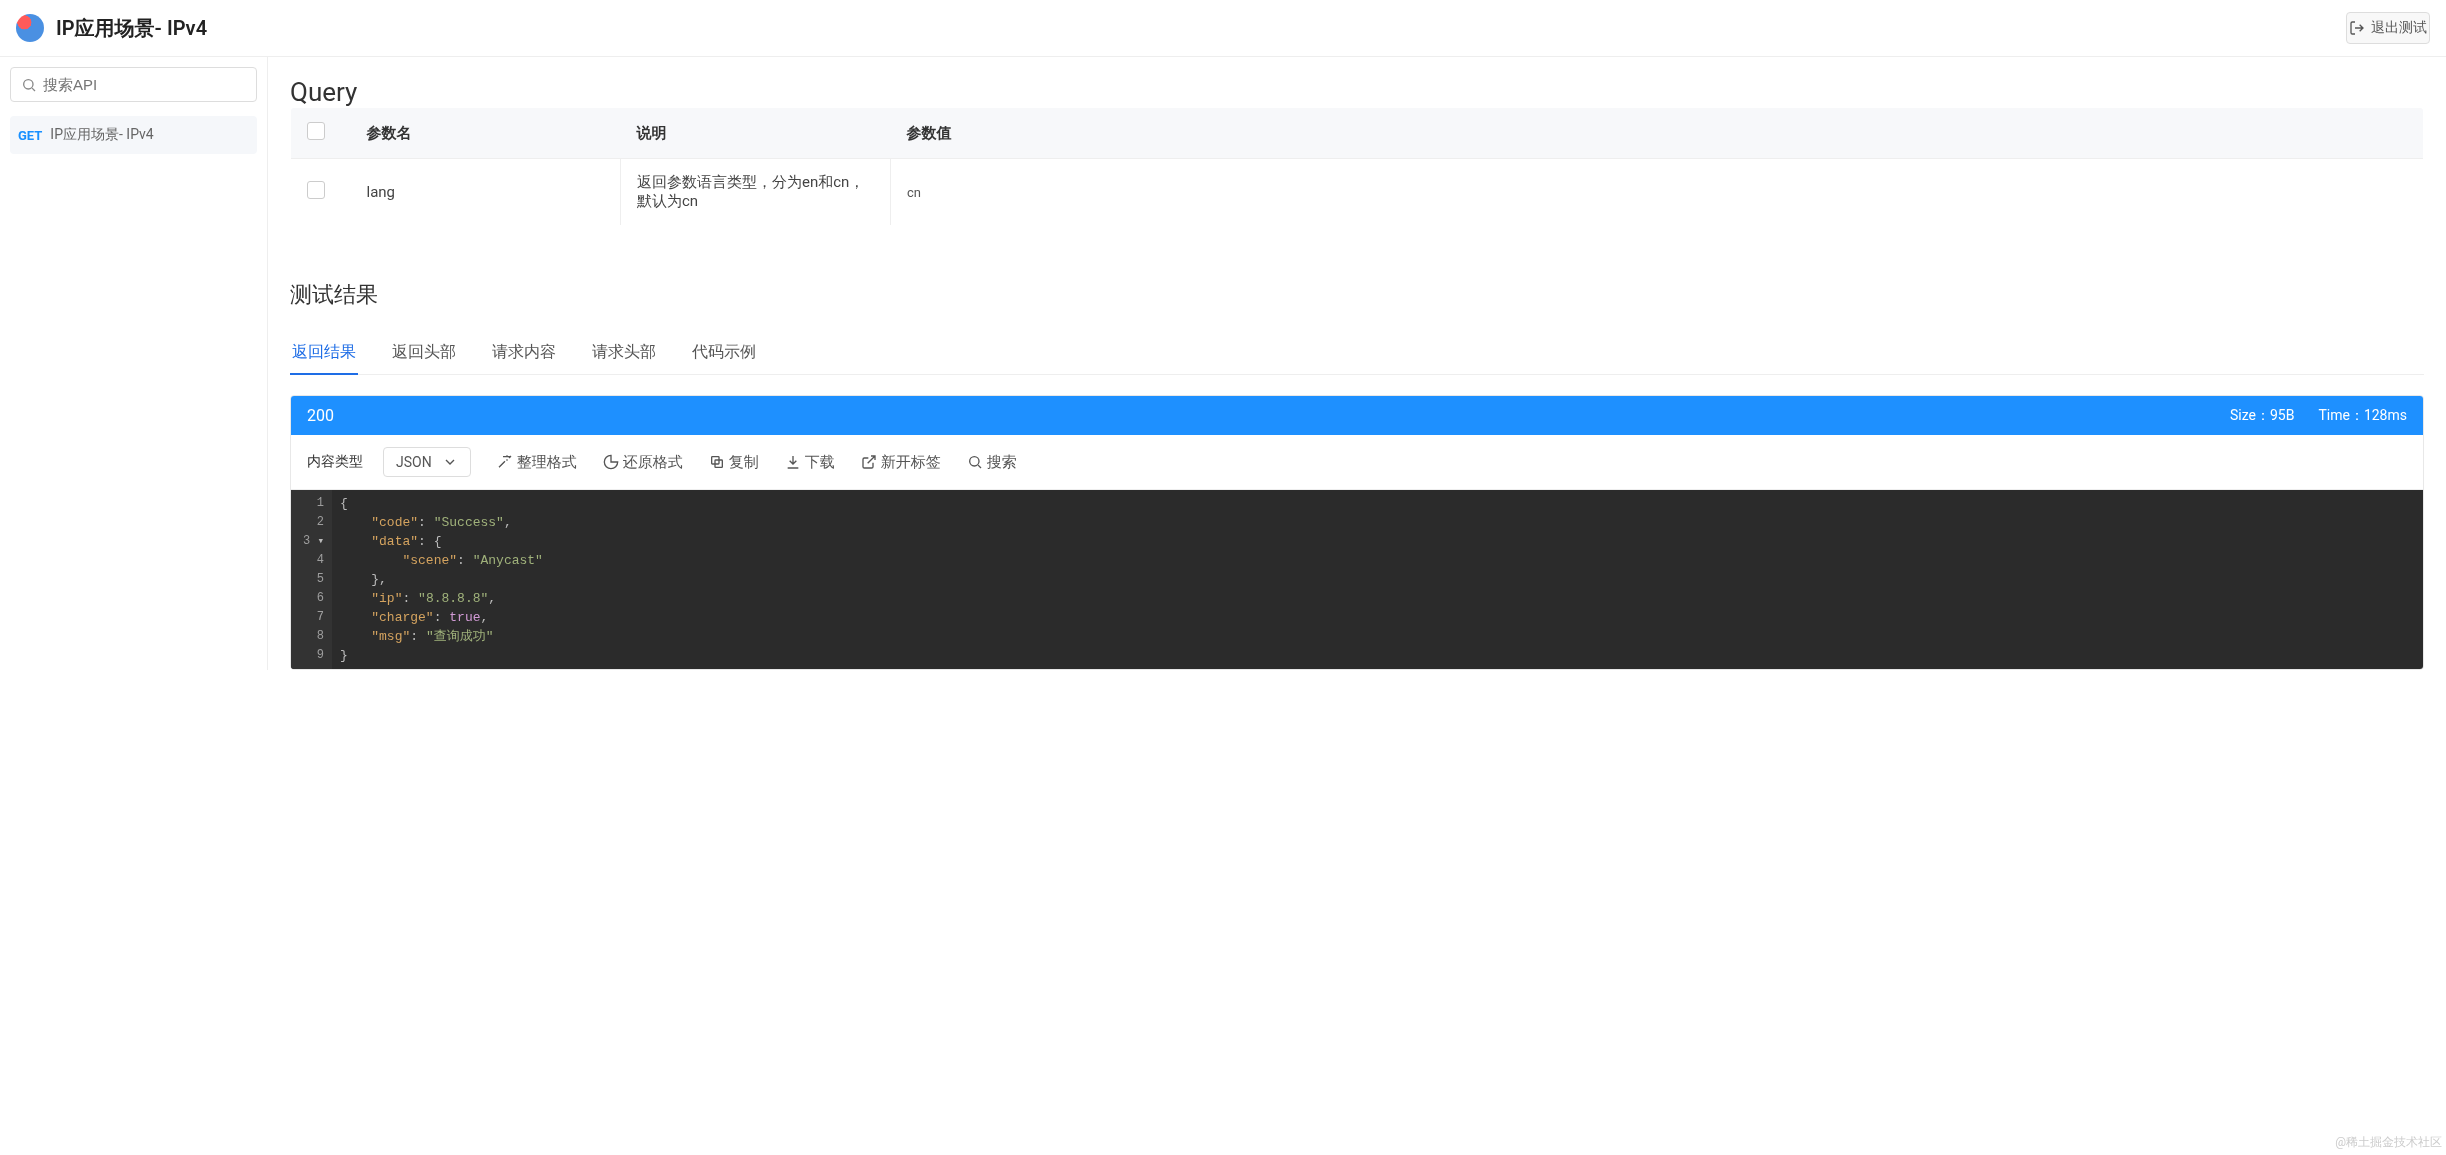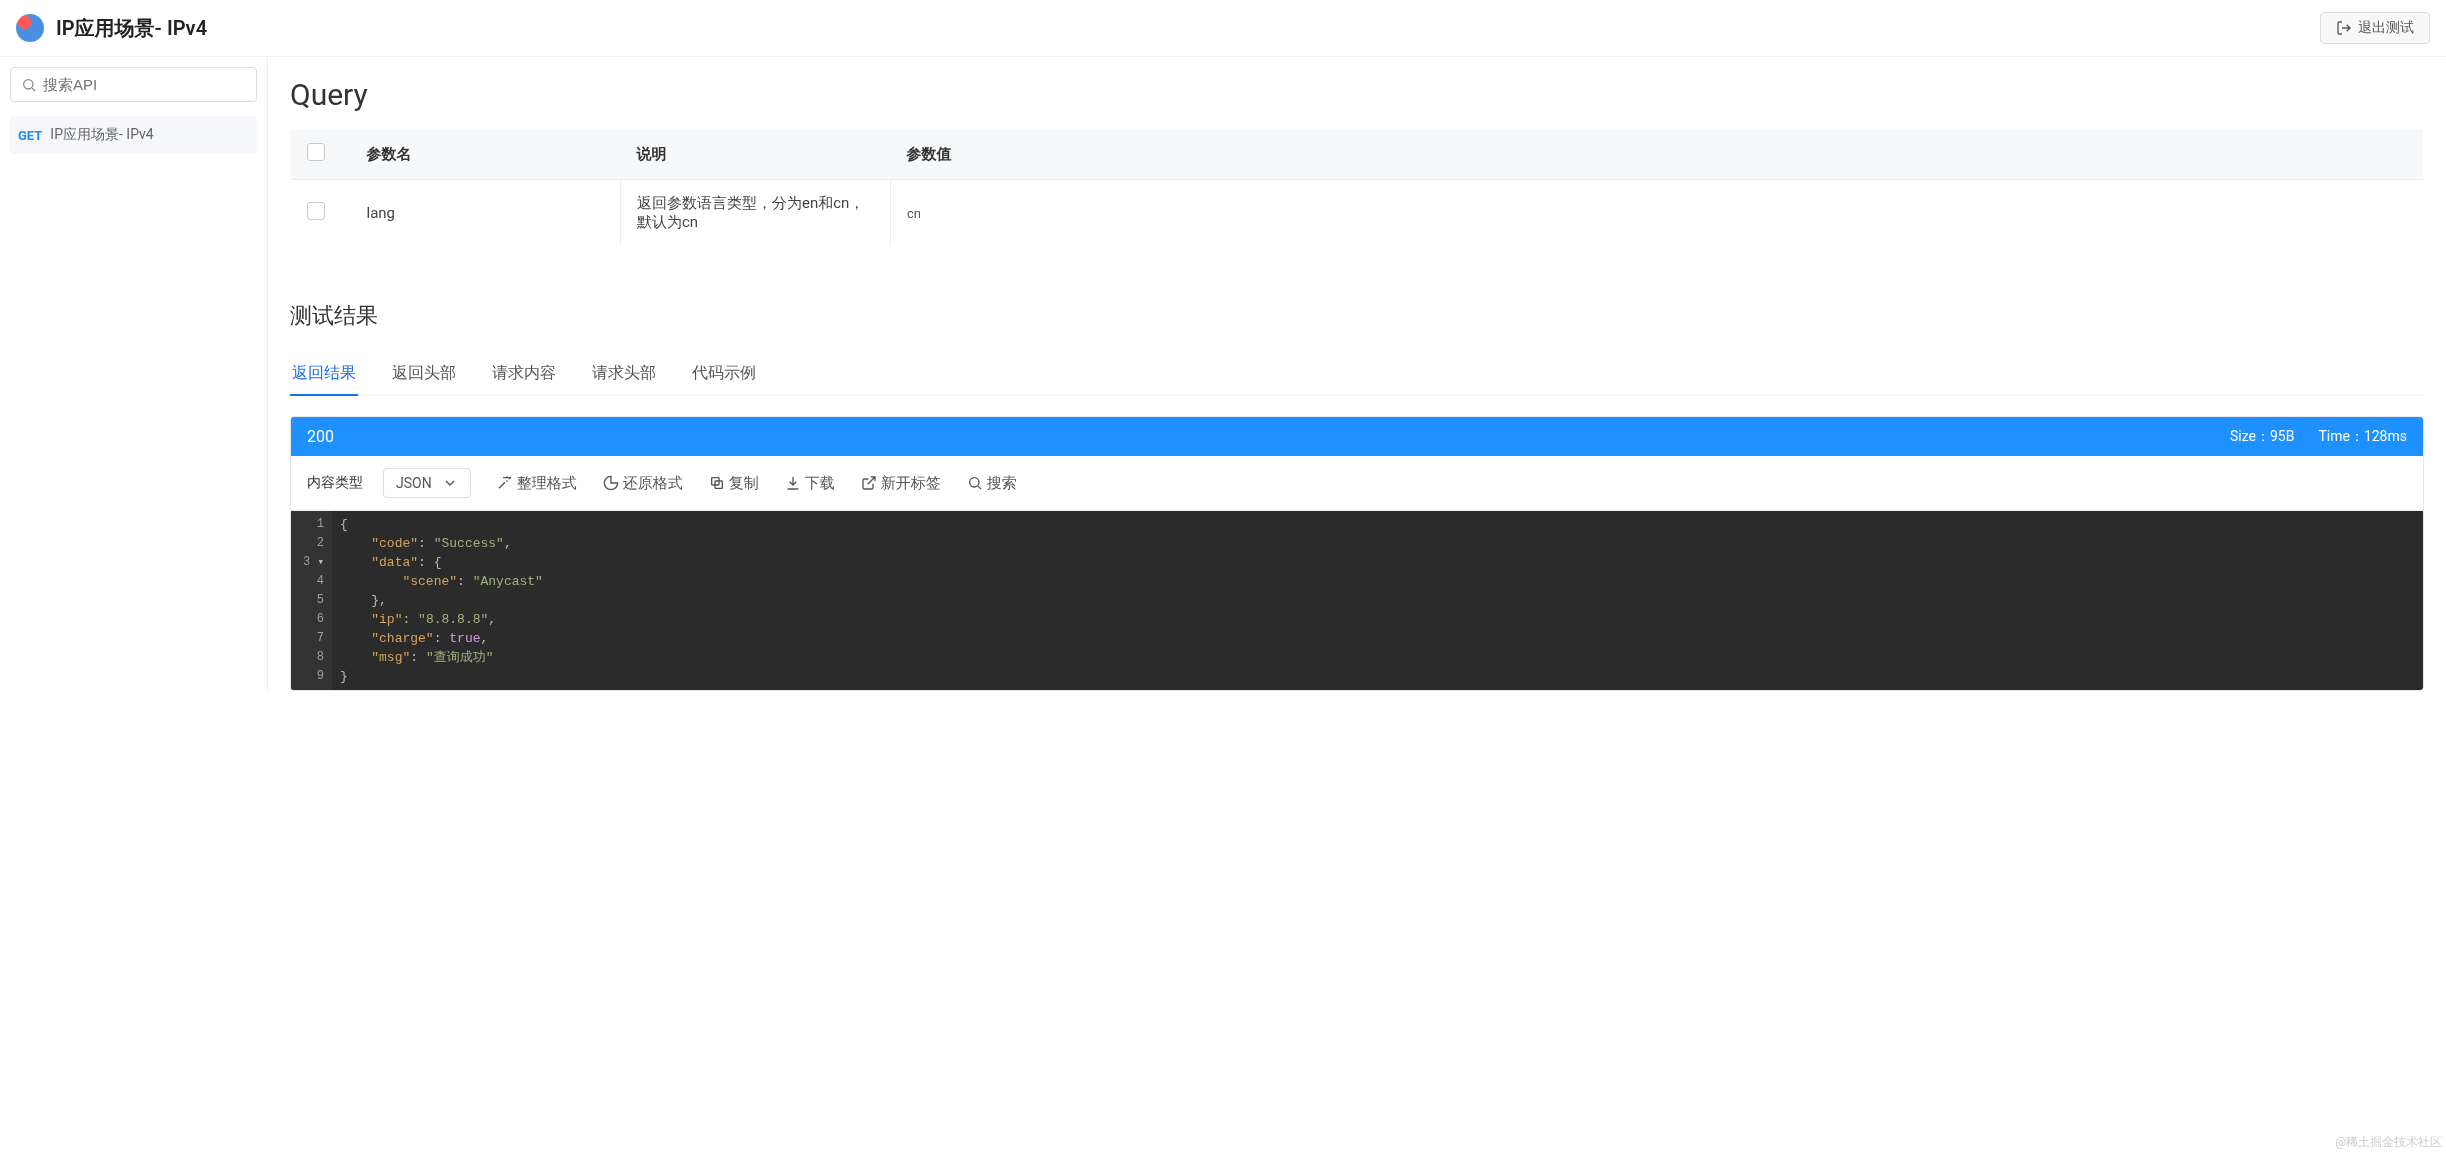--- a/index.html
+++ b/index.html
@@ -2,38 +2,38 @@
 <html><head>
 <meta charset="utf-8">
 <style>
 * { box-sizing: border-box; margin: 0; padding: 0; }
 body { font-family: -apple-system, BlinkMacSystemFont, "Segoe UI", Roboto, "Helvetica Neue", Arial, sans-serif; font-size: 14px; color: #333; background: #fff; }
 
 .header { display: flex; align-items: center; justify-content: space-between; padding: 12px 16px; border-bottom: 1px solid #eee; }
 .header-left { display: flex; align-items: center; gap: 12px; }
 .logo { width: 28px; height: 28px; border-radius: 50%; background: radial-gradient(circle at 30% 30%, #ff5a5a 0 25%, #4a90e2 26% 100%); position: relative; flex-shrink: 0; }
 .page-title { font-size: 20px; font-weight: 600; color: #222; }
-.exit-btn { display: inline-flex; align-items: center; gap: 6px; padding: 6px 15px; border: 1px solid #ddd; border-radius: 4px; background: #f8f8f8; color: #555; cursor: pointer; font-size: 14px; }
+.exit-btn { display: inline-flex; align-items: center; gap: 6px; padding: 6px 2px; border: 1px solid #ddd; border-radius: 4px; background: #f8f8f8; color: #555; cursor: pointer; font-size: 14px; }
 
 .layout { display: flex; }
 .sidebar { width: 268px; min-width: 268px; padding: 10px; border-right: 1px solid #eee; }
 .search-wrap { display: flex; align-items: center; gap: 6px; border: 1px solid #ddd; border-radius: 4px; padding: 8px 10px; margin-bottom: 14px; }
 .search-wrap input { border: none; outline: none; flex: 1; font-size: 15px; background: transparent; }
 .nav-item { display: flex; align-items: center; gap: 8px; padding: 10px 8px; border-radius: 4px; cursor: pointer; }
 .nav-item.active { background: #f5f7fa; }
 .method-tag { font-weight: 700; color: #1890ff; font-size: 13px; }
 .nav-label { color: #666; font-size: 14px; }
 
 .main { flex: 1; }
 .banner { display: flex; align-items: center; gap: 10px; padding: 14px 22px; background: #eaf1fe; color: #1e6de6; font-size: 15px; }
 .badge { background: #1e6de6; color: #fff; border-radius: 4px; padding: 2px 8px; font-weight: 600; font-size: 13px; }
 .buy-btn { border: 1px solid #1e6de6; color: #1e6de6; background: #fff; border-radius: 4px; padding: 5px 14px; cursor: pointer; font-size: 14px; margin-left: 4px; }
 
 .content { padding: 20px 22px 4px; }
-.section-title { font-size: 30px; font-weight: 400; color: #333; margin-bottom: 16px; }
+.section-title { font-size: 26px; font-weight: 400; color: #333; }
 
 .table { width: 100%; border: 1px solid #e8e8e8; border-collapse: collapse; border-radius: 4px; overflow: hidden; }
 .table th, .table td { text-align: left; border-bottom: 1px solid #eee; vertical-align: middle; }
 .table th { background: #f7f8fa; font-weight: 600; color: #333; font-size: 15px; padding: 14px 16px; }
 .table td { padding: 14px 16px; color: #444; font-size: 15px; }
 .table td.td-val { font-size: 13px; color: #555; }
 .col-chk { width: 60px; text-align: center; }
 .col-name { width: 270px; }
 .col-desc { width: 270px; }
 .chk { width: 18px; height: 18px; border: 1px solid #ccc; border-radius: 3px; display: inline-flex; align-items: center; justify-content: center; background: #fff; }

